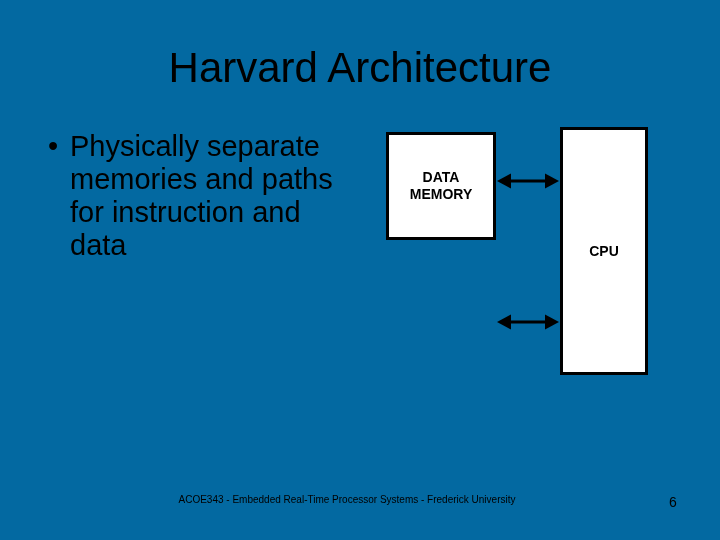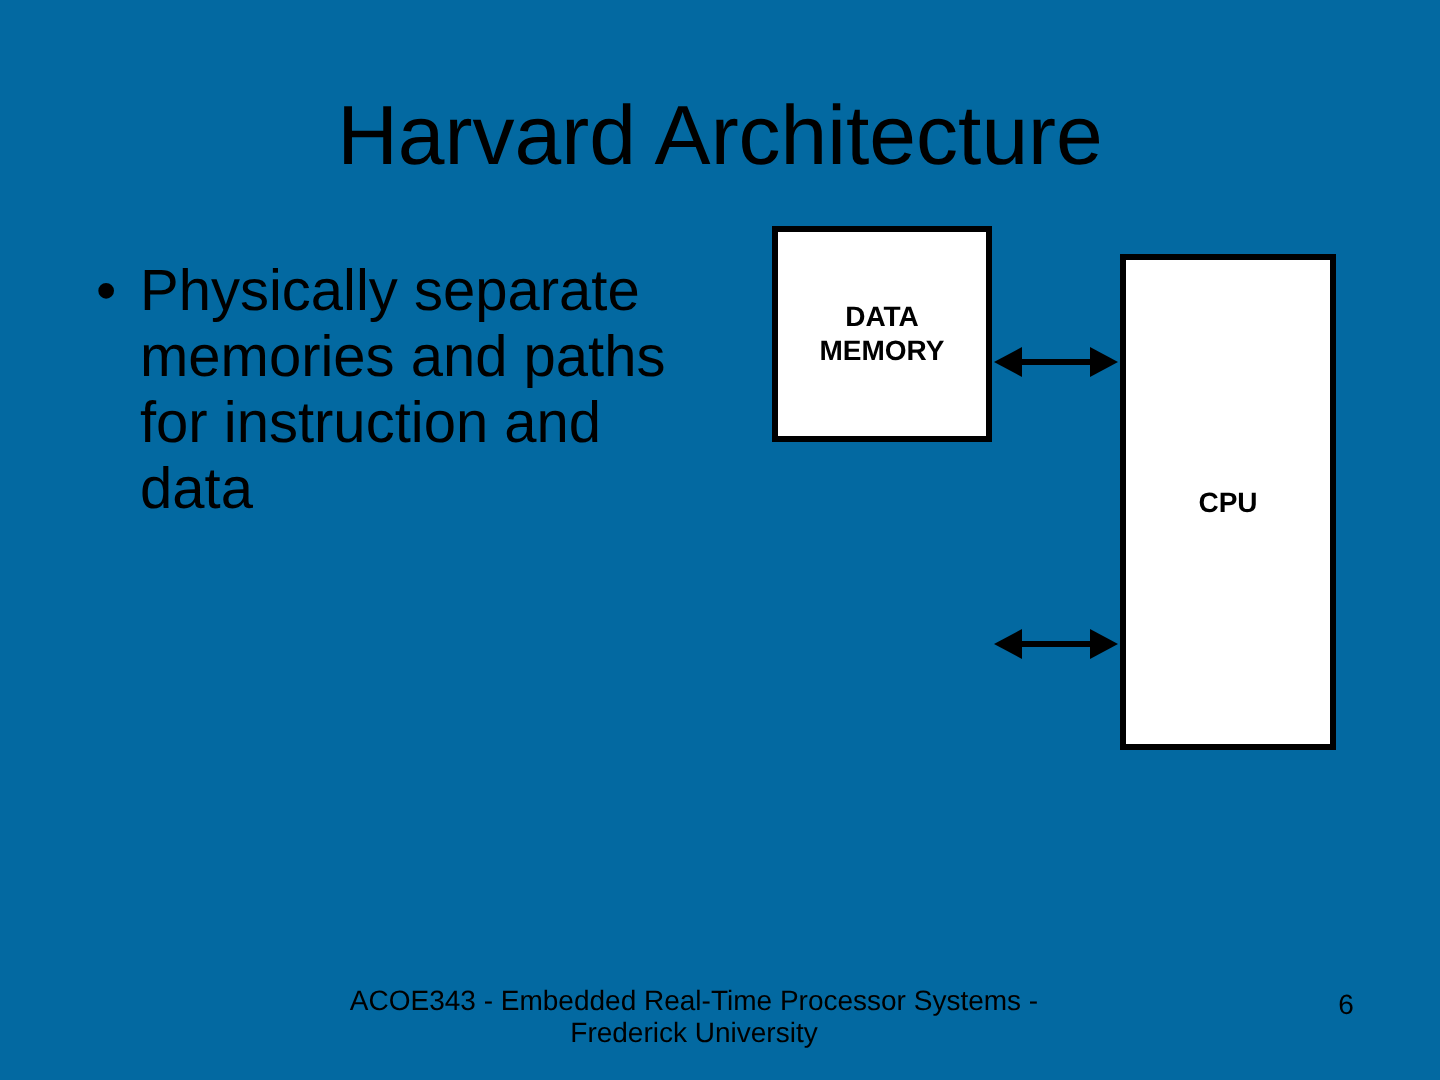--- a/index.html
+++ b/index.html
@@ -50,37 +50,37 @@
     background: #ffffff;
     display: flex;
     align-items: center;
     justify-content: center;
     text-align: center;
     font-weight: 700;
     font-size: 14px;
     line-height: 17px;
   }
   .diagram-box .box-label { width: 84px; }
-  .box-data-memory    { left: 386px; top: 113px; width: 110px; height: 108px; }
+  .box-data-memory    { left: 386px; top: 132px; width: 110px; height: 108px; }
   .box-program-memory { left: 386px; top: 268px; width: 110px; height: 107px; }
-  .box-cpu            { left: 560px; top: 127px; width: 108px; height: 248px; }
+  .box-cpu            { left: 560px; top: 127px; width: 88px; height: 248px; }
   .arrow {
     position: absolute;
     width: 64px;
     height: 26px;
   }
   .arrow-1 { left: 496px; top: 168px; }
   .arrow-2 { left: 496px; top: 309px; }
   .slide-footer {
     position: absolute;
     left: 167px;
     top: 492px;
     width: 360px;
     text-align: center;
-    font-size: 14px;
+    font-size: 10px;
     line-height: 16px;
   }
   .slide-number {
     position: absolute;
     left: 660px;
     top: 494px;
     width: 26px;
     text-align: center;
     font-size: 14px;
     line-height: 16px;

